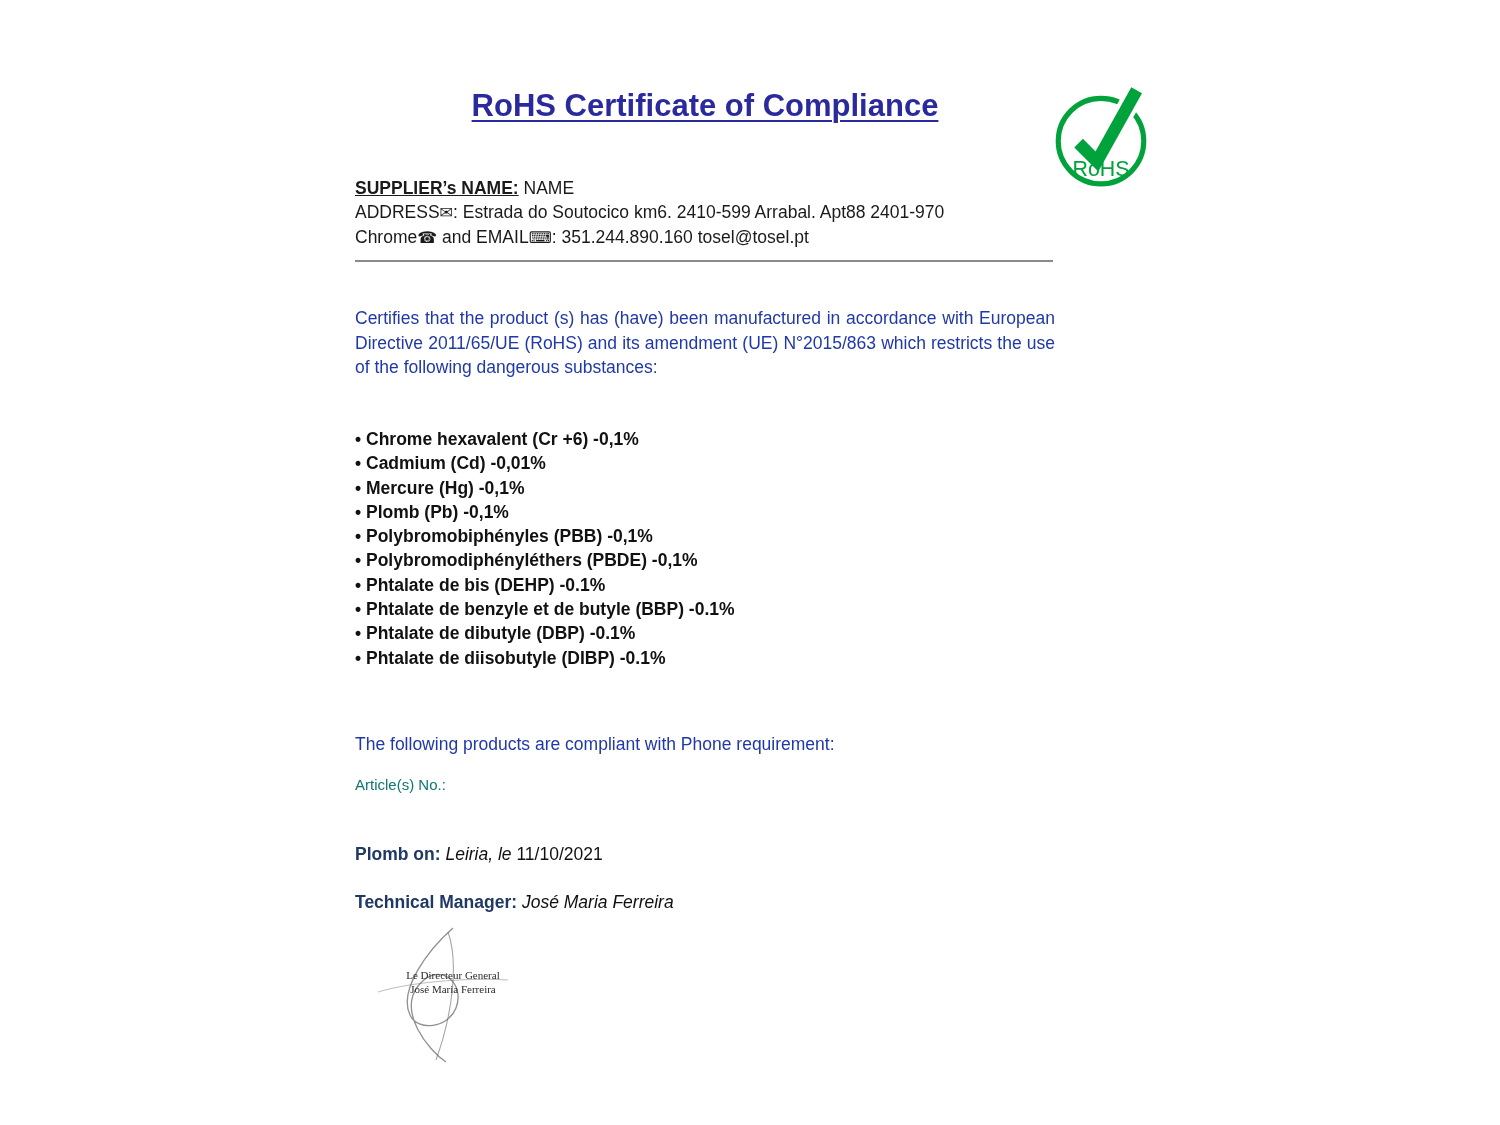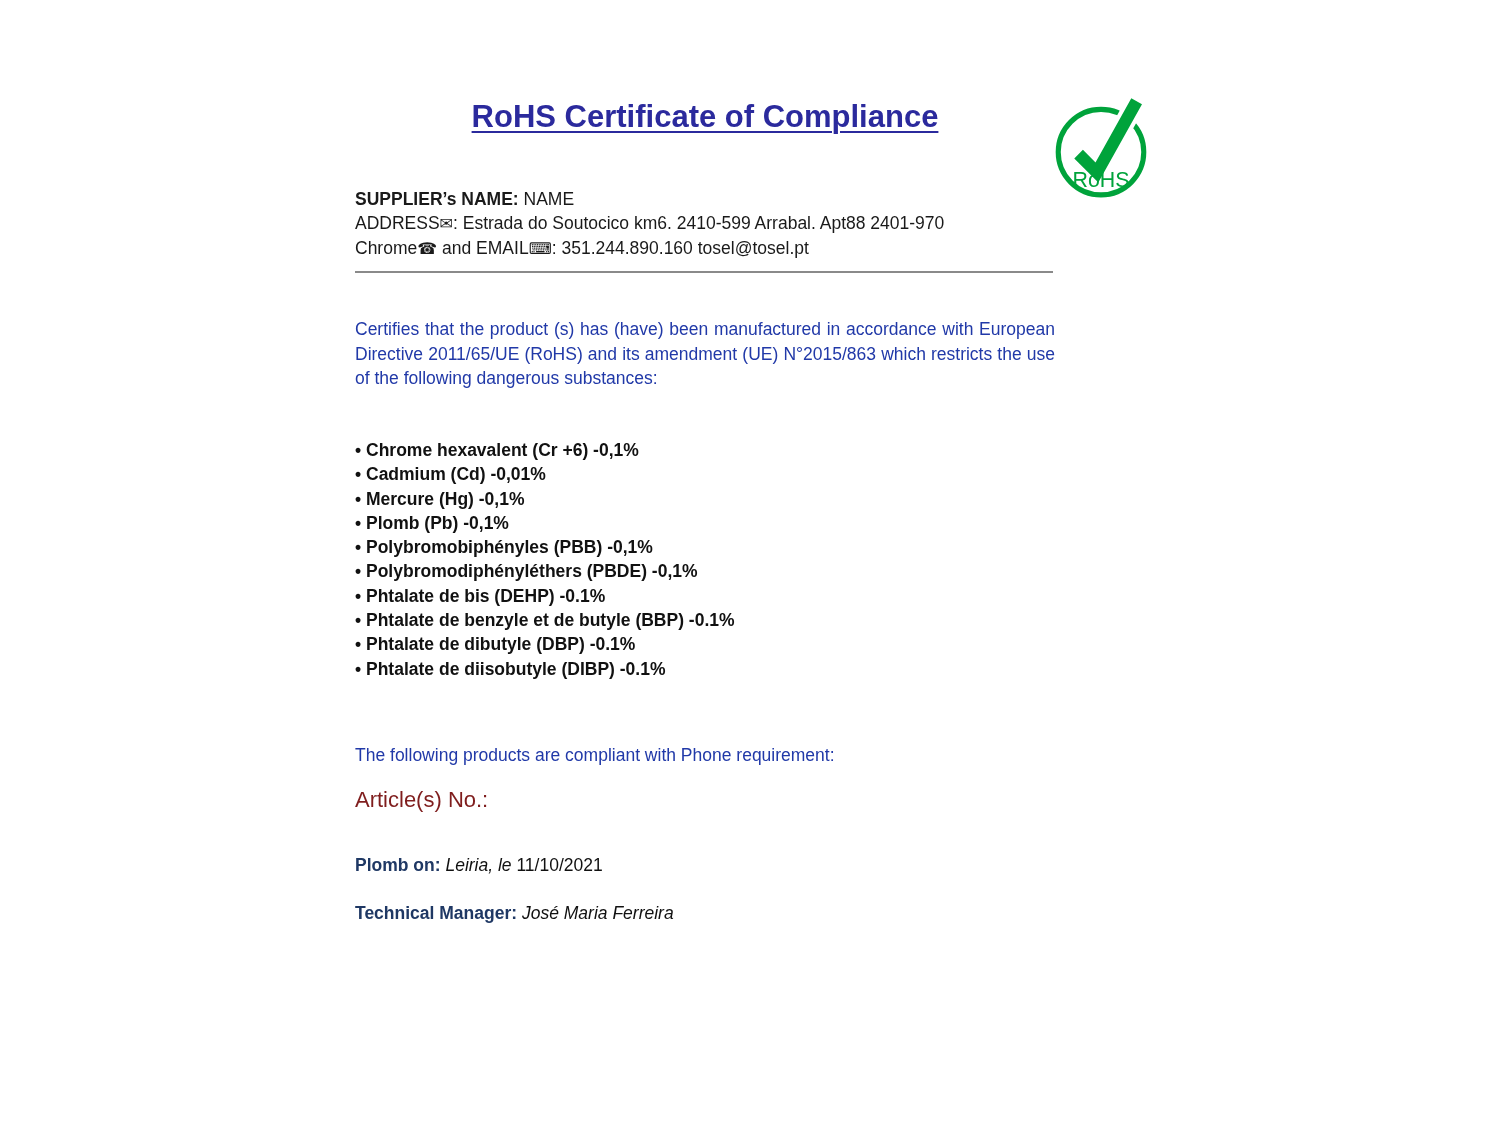--- a/index.html
+++ b/index.html
@@ -4,54 +4,54 @@
 <style>
   * { margin:0; padding:0; box-sizing:border-box; }
   html,body { background:#ffffff; }
   body {
     width:1500px; height:1125px;
     font-family:"Liberation Sans", sans-serif;
     color:#111111;
     position:relative;
     overflow:hidden;
   }
-  .page { position:absolute; inset:0; background:#ffffff;margin-top:11px; }
+  .page { position:absolute; inset:0; background:#ffffff; }
 
   .title-wrap {
     position:absolute; left:355px; top:88px; width:700px; text-align:center;
   }
   .doc-title {
     font-size:31px; font-weight:bold; color:var(--title,#2b2a9d);
     text-decoration:underline; text-decoration-thickness:2px; text-underline-offset:4px;
   }
 
   .rohs-logo { position:absolute; left:1050px; top:80px; width:102px; height:110px; }
   .rohs-logo svg { overflow:visible; }
 
   .supplier { position:absolute; left:355px; top:176px; width:700px; font-size:17.5px; line-height:24px; color:#1a1a1a; }
-  .lbl-bu { font-weight:bold; }
+  .lbl-bu { font-weight:bold; text-decoration:underline; }
   .glyph  { font-size:16px; }
 
   .rule { position:absolute; left:355px; top:260px; width:698px; height:2px; background:#8a8a8a; }
 
   .statement {
     position:absolute; left:355px; top:306px; width:700px;
     font-size:17.5px; line-height:24.5px; color:var(--statement,#2139a8);
     text-align:justify;
   }
 
   .substances { position:absolute; left:355px; top:427px; width:700px; list-style:none;font-weight:bold; }
   .substances li { font-size:17.5px; line-height:24.3px; color:#111; }
   .substances li::before { content:"\2022  "; }
 
   .compliance {
     position:absolute; left:355px; top:734px; width:700px;
     font-size:17.5px; color:var(--statement,#2139a8);
   }
-  .article { position:absolute; left:355px; top:776px; width:700px; font-size:22px; color:#7f1d1d; }
+  .article { position:absolute; left:355px; top:776px; width:700px; font-size:15px; color:#0f766e; }
 
   .made-on { position:absolute; left:355px; top:844px; width:700px; font-size:17.5px; }
   .manager { position:absolute; left:355px; top:892px; width:700px; font-size:17.5px; }
   .navy-label { font-weight:bold; color:var(--label,#1f3864); }
   .ital { font-style:italic; font-family:"Liberation Sans", sans-serif; }
 
   .signature { position:absolute; left:358px; top:920px; width:180px; height:150px; }
   .sig-text {
     position:absolute; left:30px; top:48px; width:130px; text-align:center;
     font-family:"Liberation Serif", serif; font-size:11px; line-height:14px; color:#2a2a2a;
@@ -113,14 +113,25 @@
   <div class="made-on">
     <span class="navy-label">Plomb on:</span>
     <span class="ital">Leiria, le</span><span> 11/10/2021</span>
   </div>
 
   <div class="manager">
     <span class="navy-label">Technical Manager:</span>
     <span class="ital">José Maria Ferreira</span>
   </div>
 
+  <div class="signature">
+    <svg class="sig-svg" width="180" height="150" viewBox="0 0 180 150">
+      <path d="M95 8 C70 30, 40 70, 52 95 C60 112, 90 108, 98 88 C108 62, 80 40, 60 66 C40 92, 70 130, 88 142" fill="none" stroke="#6a6a6a" stroke-width="1.3" opacity="0.75"></path>
+      <path d="M90 12 C100 40, 96 90, 78 140" fill="none" stroke="#6a6a6a" stroke-width="1.1" opacity="0.6"></path>
+      <path d="M20 72 C60 60, 120 58, 150 60" fill="none" stroke="#6a6a6a" stroke-width="0.9" opacity="0.5"></path>
+    </svg>
+    <div class="sig-text">
+      <div>Le Directeur General</div>
+      <div>José Maria Ferreira</div>
+    </div>
+  </div>
 
 </div>
 
 </body></html>

